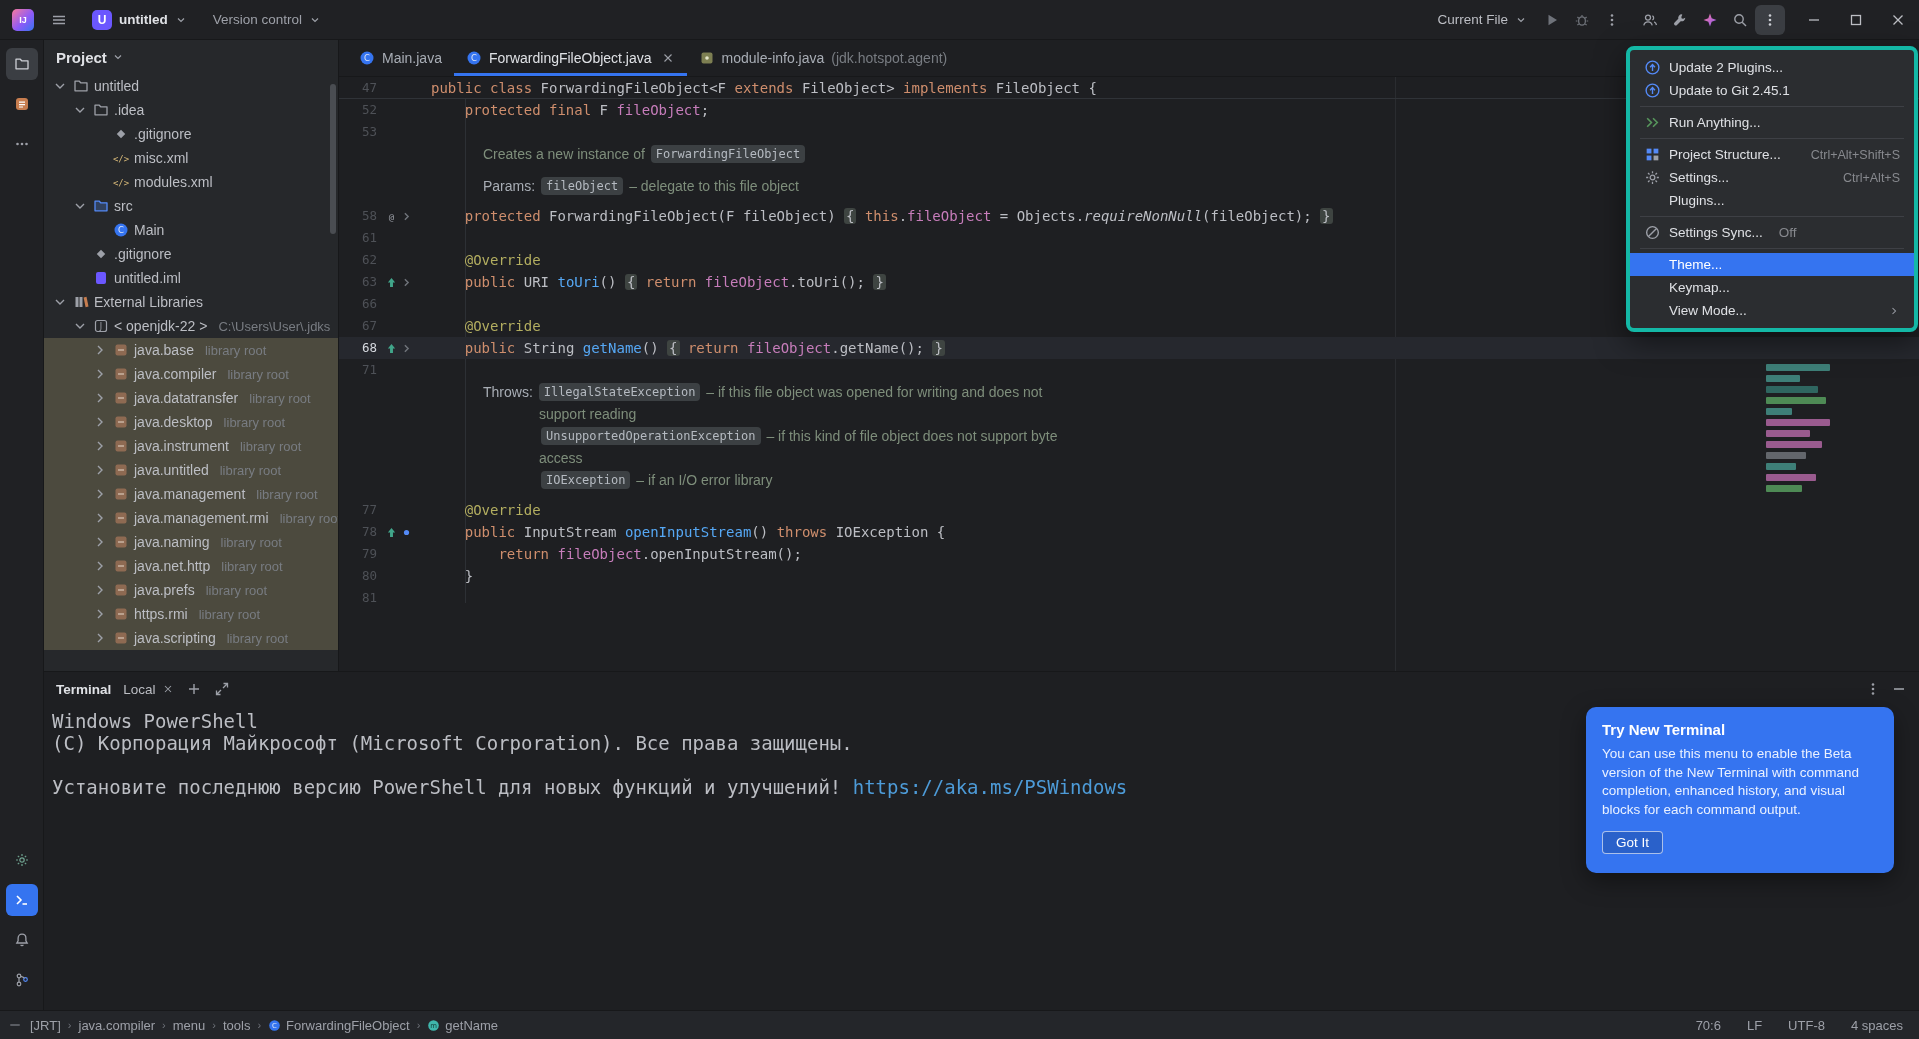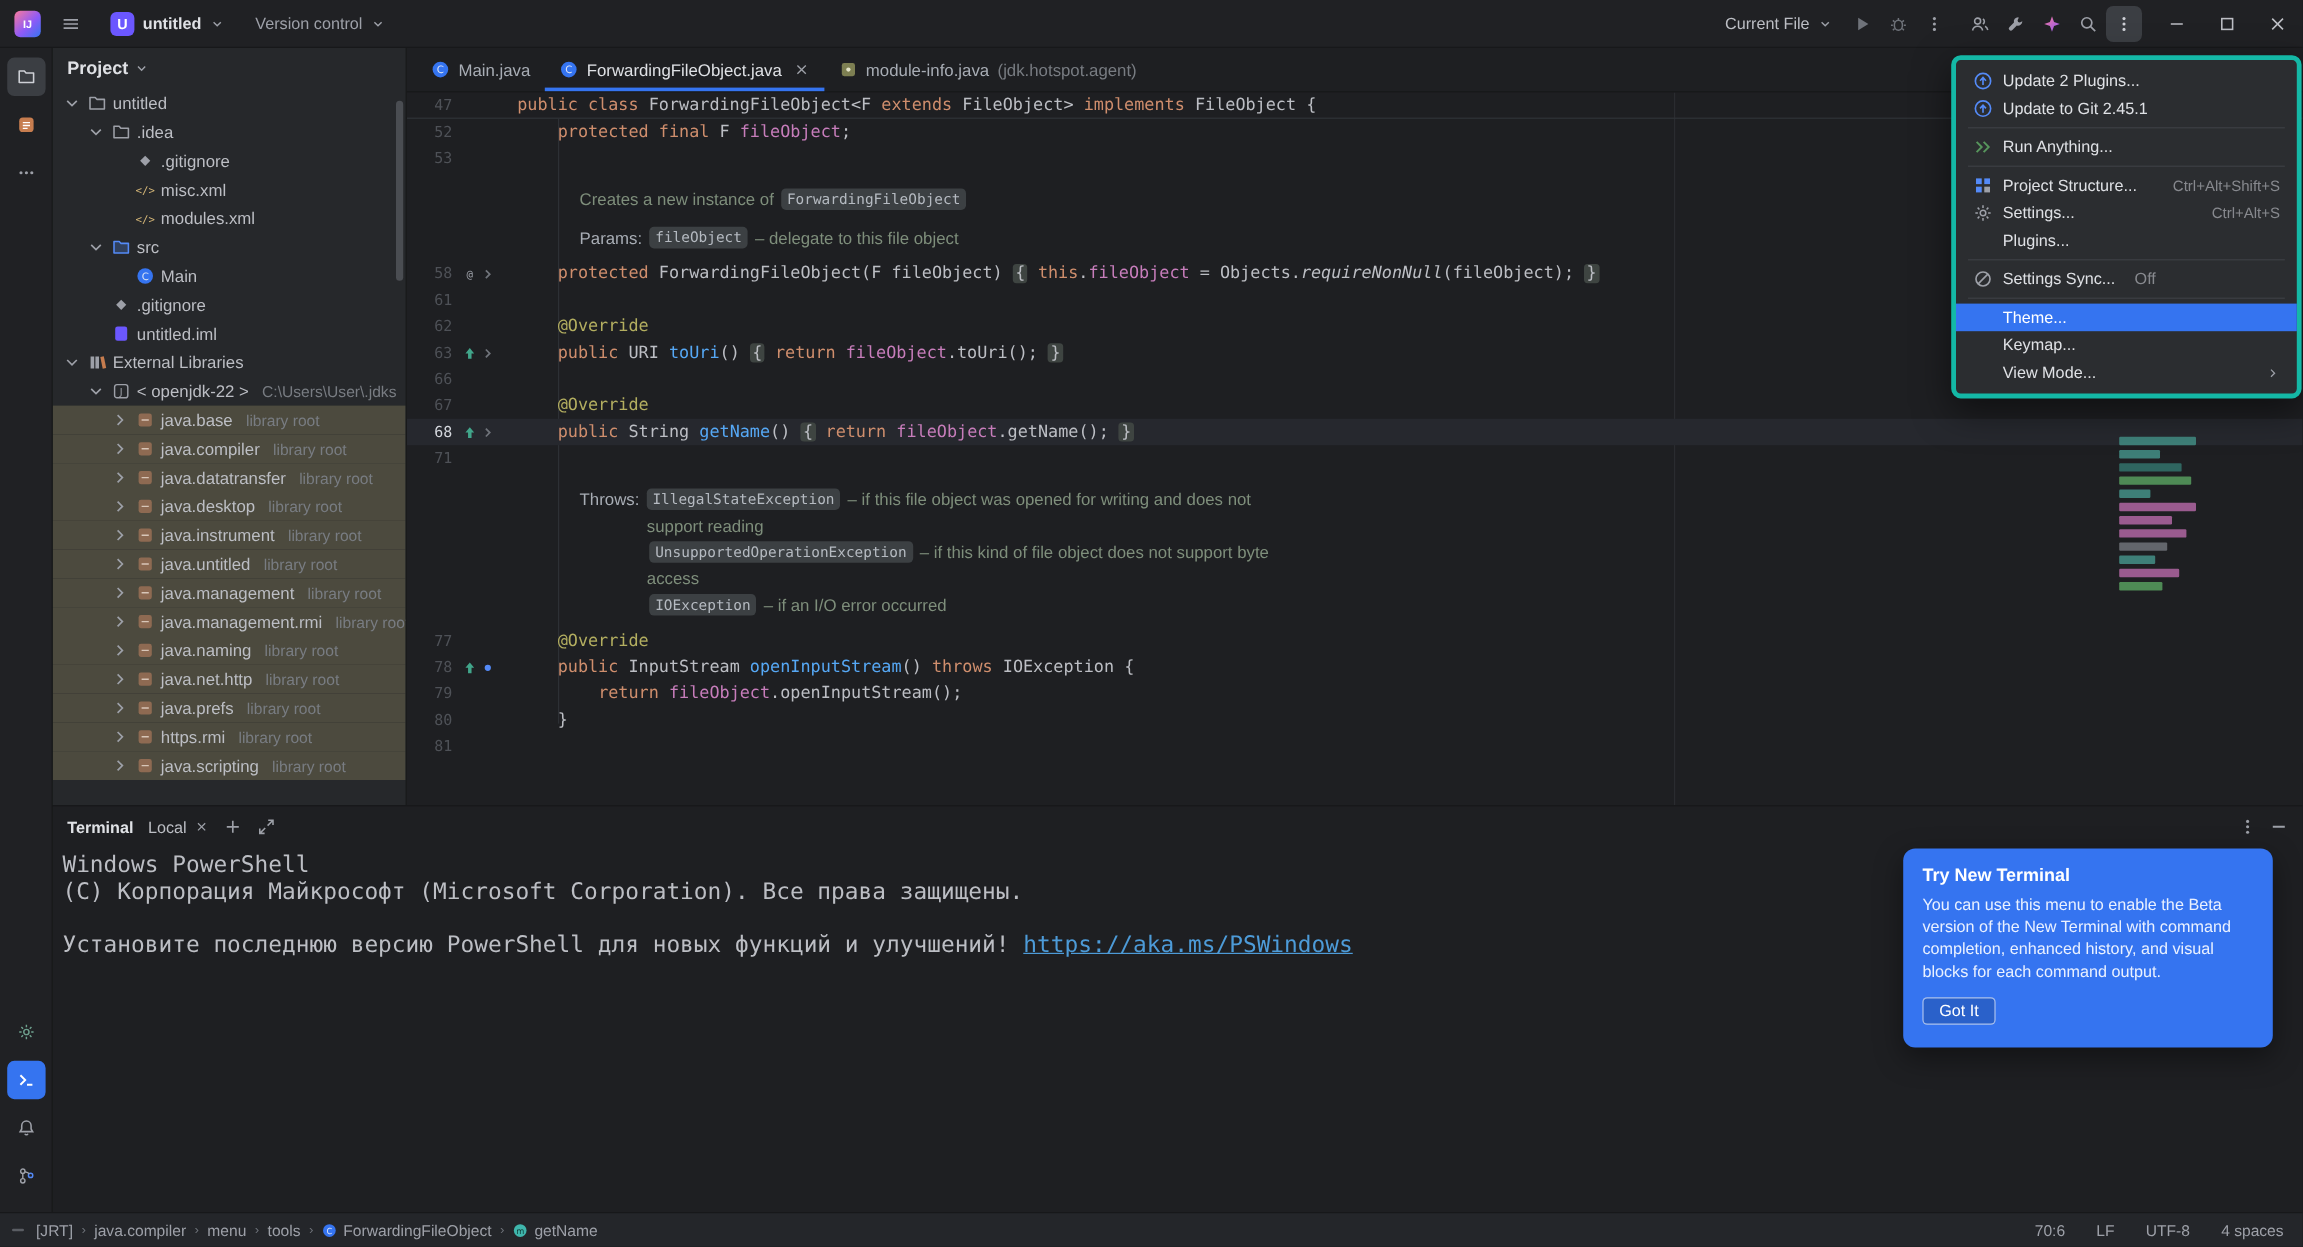--- a/index.html
+++ b/index.html
@@ -56,37 +56,37 @@
   .gut{flex:0 0 92px;display:flex}
   .lnum{flex:0 0 46px;text-align:right;color:#4E5157;font-size:12.5px;padding-right:8px}
   .gicons{flex:1;display:flex;align-items:center;gap:2px}
   .gicons .ic{width:13px;height:13px}
   .ct{white-space:pre}
   .crow.cur{background:#26282E}
   .crow.cur .lnum{color:#D5D8DE}
   .crow.sticky{border-bottom:1px solid #303338}
   .crow.doc .ct{font-family:"Liberation Sans","DejaVu Sans",sans-serif;white-space:pre;padding-left:52px;font-size:14px}
   .crow.dind .ct{padding-left:108px}
-  .dfirst{margin-top:12px}.dlast{margin-bottom:8px}.pgap{margin-top:10px}
+  .dfirst{margin-top:0}.dlast{margin-bottom:8px}.pgap{margin-top:10px}
   .tk-kw{color:#CF8E6D}.tk-pln{color:#BCBEC4}.tk-mth{color:#56A8F5}.tk-fld{color:#C77DBB}
   .tk-ann{color:#B3AE60}.tk-sti{color:#BCBEC4;font-style:italic}
   .tk-fold{background:#3E4441;border-radius:3px;padding:0 2px;color:#BCBEC4}
   .tk-doc{color:#7E8E7B}.tk-doclbl{color:#A8ADB5}
   .tk-chip{font-family:"DejaVu Sans Mono","Liberation Mono",monospace;font-size:12px;background:#3C4043;color:#B5BAC1;border-radius:4px;padding:1px 5px;margin:0 2px;display:inline-block;line-height:16px;vertical-align:1px}
   .minimap{position:absolute;left:1427px;top:287px;width:86px;display:flex;flex-direction:column;gap:4px}
   .mbar{height:7px;border-radius:1px}
 
   
   .terminal{position:absolute;left:44px;top:671px;right:0;height:339px;background:#1E1F22;border-top:1px solid #17181A}
   .term-header{height:34px;display:flex;align-items:center;gap:12px;padding:0 12px;font-size:13.5px}
   .term-title{font-weight:600;color:#DFE1E5}
   .term-tab{display:flex;align-items:center;gap:6px;color:#BCBEC4}
   .term-actions{margin-left:auto;display:flex;align-items:center;gap:10px}
   .term-body{padding:4px 8px;font-family:"DejaVu Sans Mono","Liberation Mono",monospace;font-size:19px;line-height:22px;color:#BCBEC4}
-  .tlink{color:#4D9BD8;text-decoration:underline}
+  .tlink{color:#4D9BD8;}
 
   
   .statusbar{position:absolute;left:0;bottom:0;width:100%;height:29px;background:#24262A;border-top:1px solid #17181A;display:flex;align-items:center;padding:0 16px 0 10px;font-size:13px;color:#9DA0A8}
   .crumbs{display:flex;align-items:center}
   .crumb{display:flex;align-items:center;gap:5px}
   .crumb-sep{color:#6F737A;margin:0 7px;font-size:11px}
   .sb-right{margin-left:auto;display:flex;align-items:center;gap:26px}
   .sb-dash{width:10px;height:2px;background:#5A5D63;border-radius:1px;margin-right:10px}
   .crumb .ic{width:13px;height:13px}
 
@@ -829,21 +829,21 @@
               <span class="lnum"></span>
               <span class="gicons"></span>
             </span>
             <span class="ct"><span class="tk-doc">access</span></span>
           </div>
           <div class="crow doc dlast dind">
             <span class="gut">
               <span class="lnum"></span>
               <span class="gicons"></span>
             </span>
-            <span class="ct"><span class="tk-chip">IOException</span><span class="tk-doc"> – if an I/O error occurred</span></span>
+            <span class="ct"><span class="tk-chip">IOException</span><span class="tk-doc"> – if an I/O error library</span></span>
           </div>
           <div class="crow">
             <span class="gut">
               <span class="lnum">77</span>
               <span class="gicons"></span>
             </span>
             <span class="ct"><span class="tk-pln">    </span><span class="tk-ann">@Override</span></span>
           </div>
           <div class="crow">
             <span class="gut">

